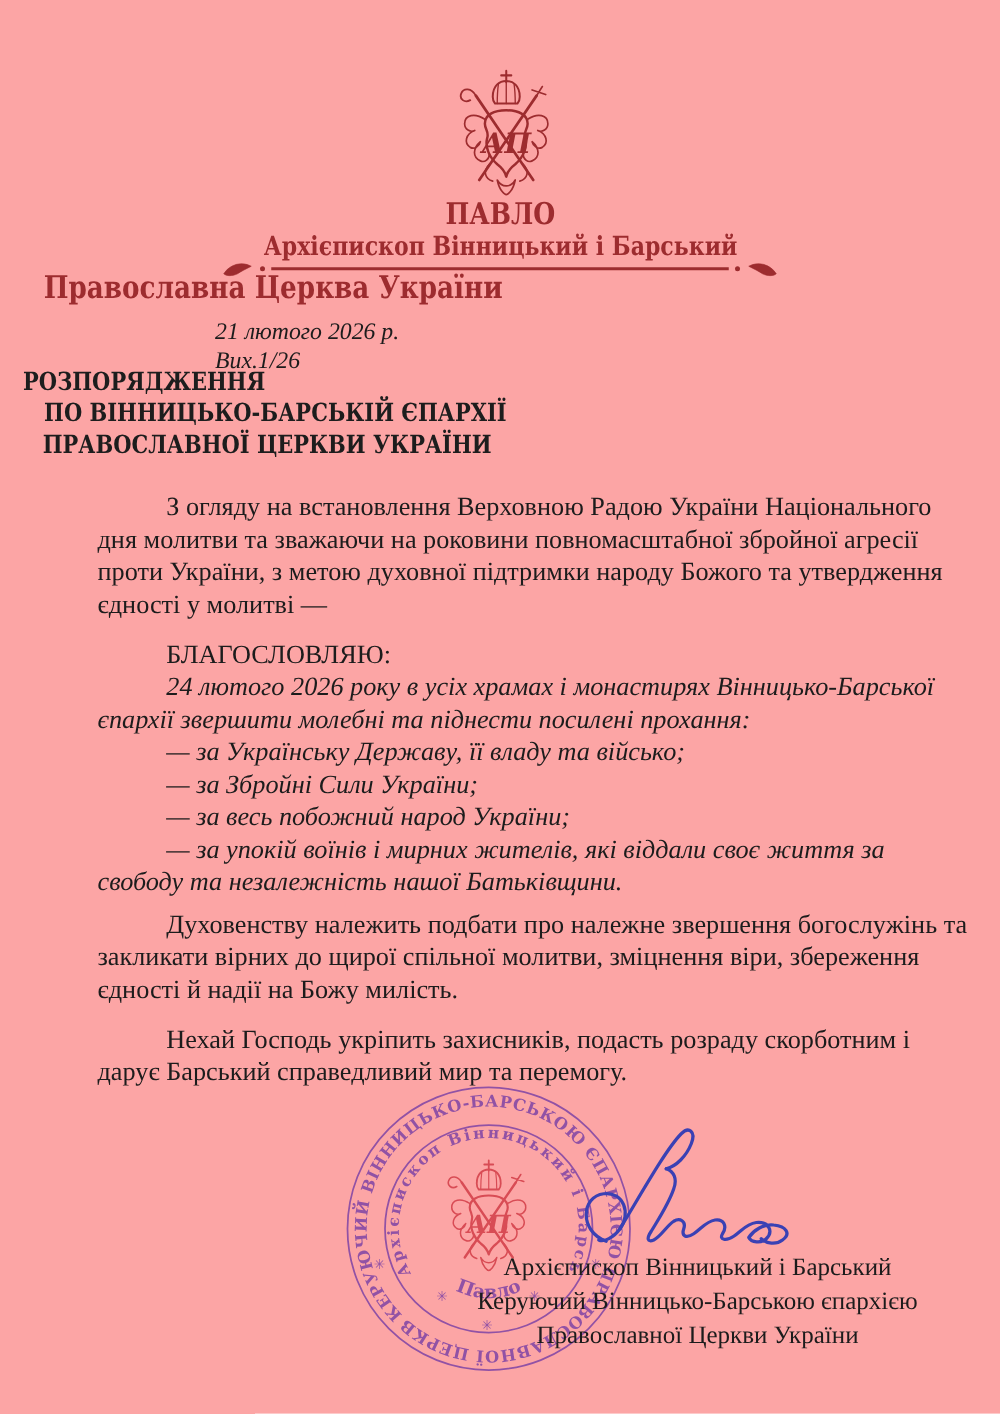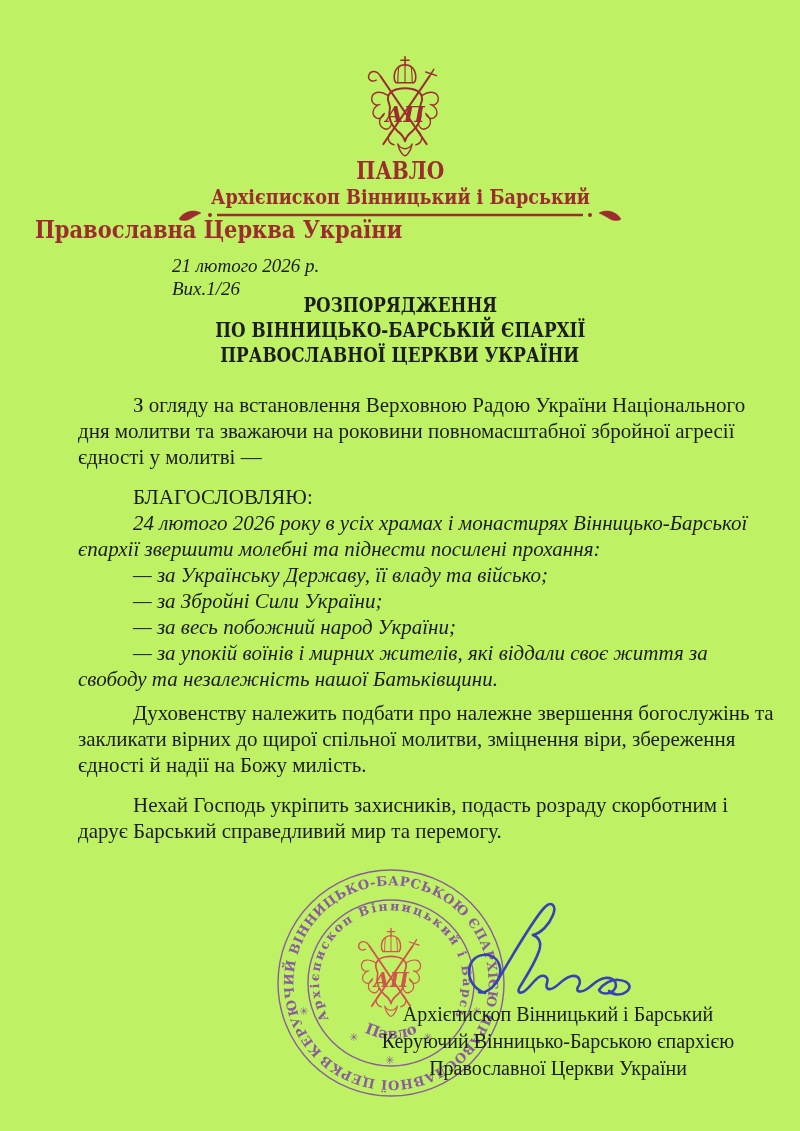--- a/index.html
+++ b/index.html
@@ -1,17 +1,17 @@
 <!DOCTYPE html>
 <html><head>
 <meta charset="utf-8">
 <style>
   html,body{margin:0;padding:0;background:#ffffff;}
   .page{
-    position:relative;width:800px;height:1131px;background:#bef264;
+    position:relative;width:800px;height:1131px;background:#fca5a5;
     font-family:"Liberation Serif",serif;color:#1c1c1c;overflow:hidden;
   }
   
   .hdr-crest{position:absolute;left:349px;top:54px;width:112px;height:108px;color:#9d2c2f;}
   .hdr-name{
     position:absolute;left:0;top:158px;width:800px;text-align:center;
     color:#9d2c2f;font-family:"DejaVu Serif",serif;font-weight:bold;font-size:24px;line-height:26px;
   }
   .hdr-title{
     position:absolute;left:0;top:185px;width:800px;text-align:center;
@@ -20,21 +20,21 @@
   .hdr-church{
     position:absolute;left:0;top:216px;width:800px;
     color:#9d2c2f;font-family:"DejaVu Serif",serif;font-weight:bold;font-size:25px;line-height:28px;
   }
   .condensed{display:inline-block;transform:scaleX(0.84);transform-origin:center;}
   .hdr-divider{position:absolute;left:177px;top:206px;width:446px;height:18px;color:#9d2c2f;}
   
   .meta{position:absolute;left:128px;top:254px;font-style:italic;font-size:19px;line-height:23px;color:#1c1c1c;margin-left:44px;}
   
   .doc-title{
-    position:absolute;left:0;top:293px;width:800px;text-align:center;
+    position:absolute;left:0;top:293px;width:800px;text-align:left;
     font-family:"DejaVu Serif",serif;font-weight:bold;font-size:20px;line-height:25px;color:#1d1d1d;
   }
   
   .body-text{position:absolute;left:78px;top:392px;width:660px;}
   .bline{font-size:21px;line-height:26px;white-space:nowrap;}
   .indent{padding-left:55px;}
   .it{font-style:italic;}
   .sp14{height:14px;} .sp8{height:8px;}
   
   .stamp{position:absolute;left:271px;top:863px;width:240px;height:240px;opacity:0.88;}
@@ -104,20 +104,21 @@
 
   <div class="doc-title">
     <div><span class="condensed">РОЗПОРЯДЖЕННЯ</span></div>
     <div><span class="condensed">ПО ВІННИЦЬКО-БАРСЬКІЙ ЄПАРХІЇ</span></div>
     <div><span class="condensed">ПРАВОСЛАВНОЇ ЦЕРКВИ УКРАЇНИ</span></div>
   </div>
 
   <div class="body-text">
     <div class="bline indent">З огляду на встановлення Верховною Радою України Національного</div>
     <div class="bline">дня молитви та зважаючи на роковини повномасштабної збройної агресії</div>
+    <div class="bline">проти України, з метою духовної підтримки народу Божого та утвердження</div>
     <div class="bline">єдності у молитві —</div>
 
     <div class="sp14"></div>
     <div class="bline indent">БЛАГОСЛОВЛЯЮ:</div>
 
     <div class="bline it indent">24 лютого 2026 року в усіх храмах і монастирях Вінницько-Барської</div>
     <div class="bline it">єпархії звершити молебні та піднести посилені прохання:</div>
     <div class="bline it indent">— за Українську Державу, її владу та військо;</div>
     <div class="bline it indent">— за Збройні Сили України;</div>
     <div class="bline it indent">— за весь побожний народ України;</div>

